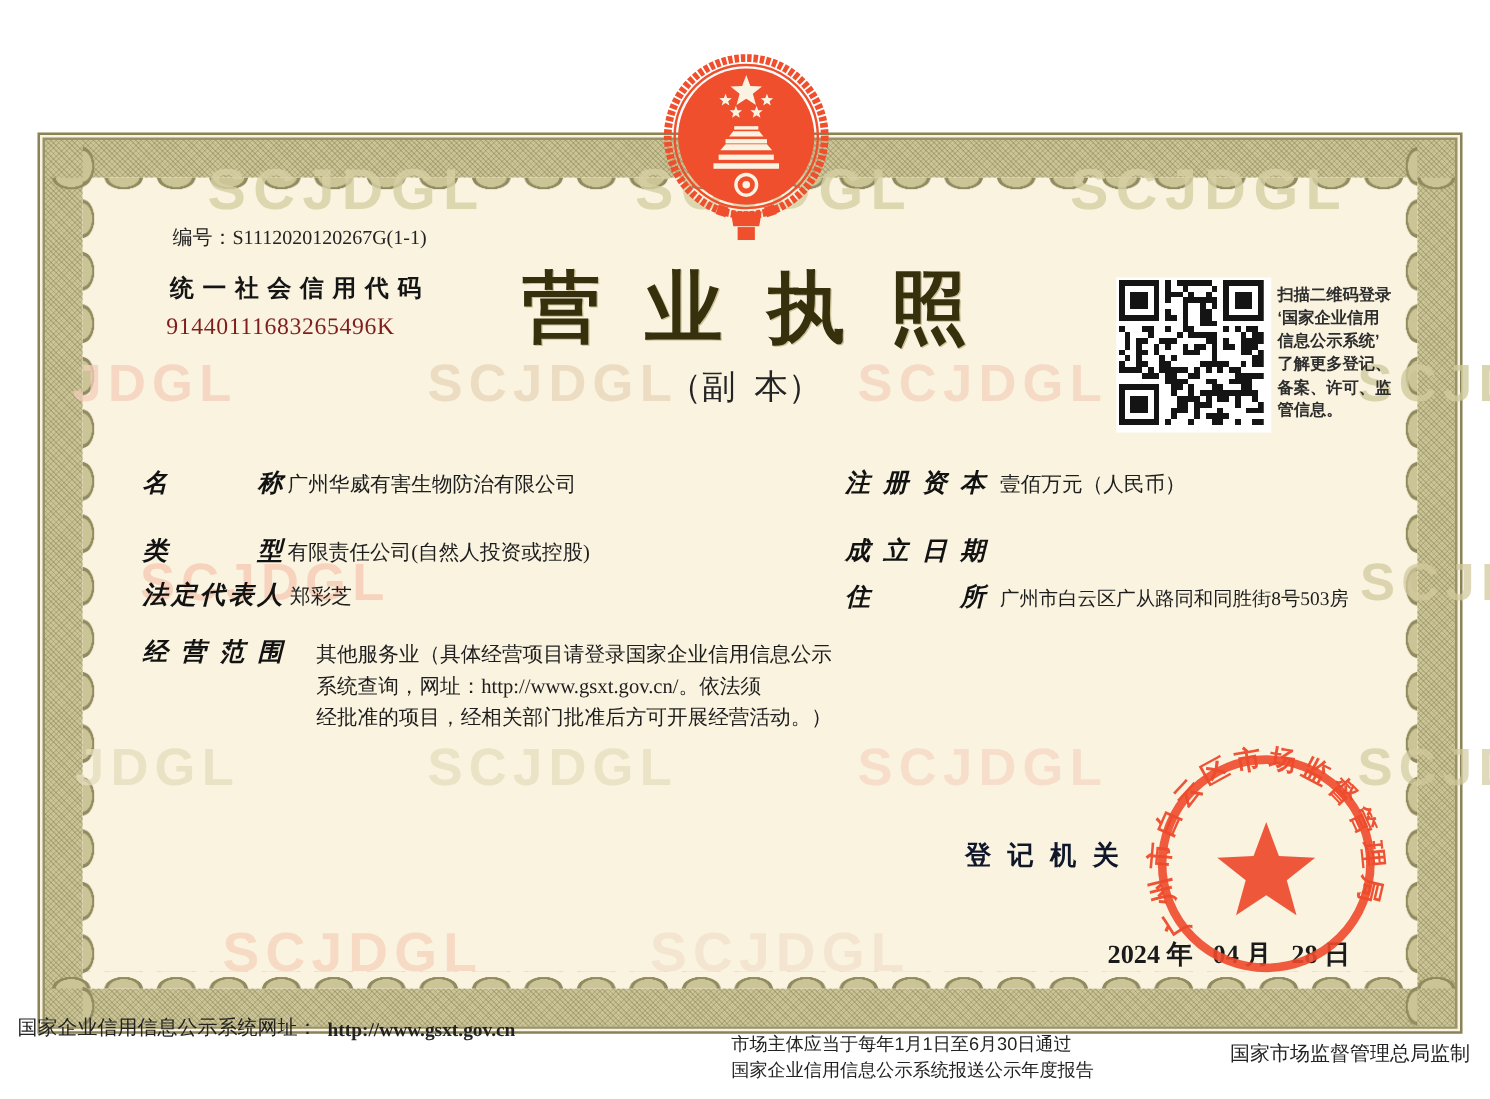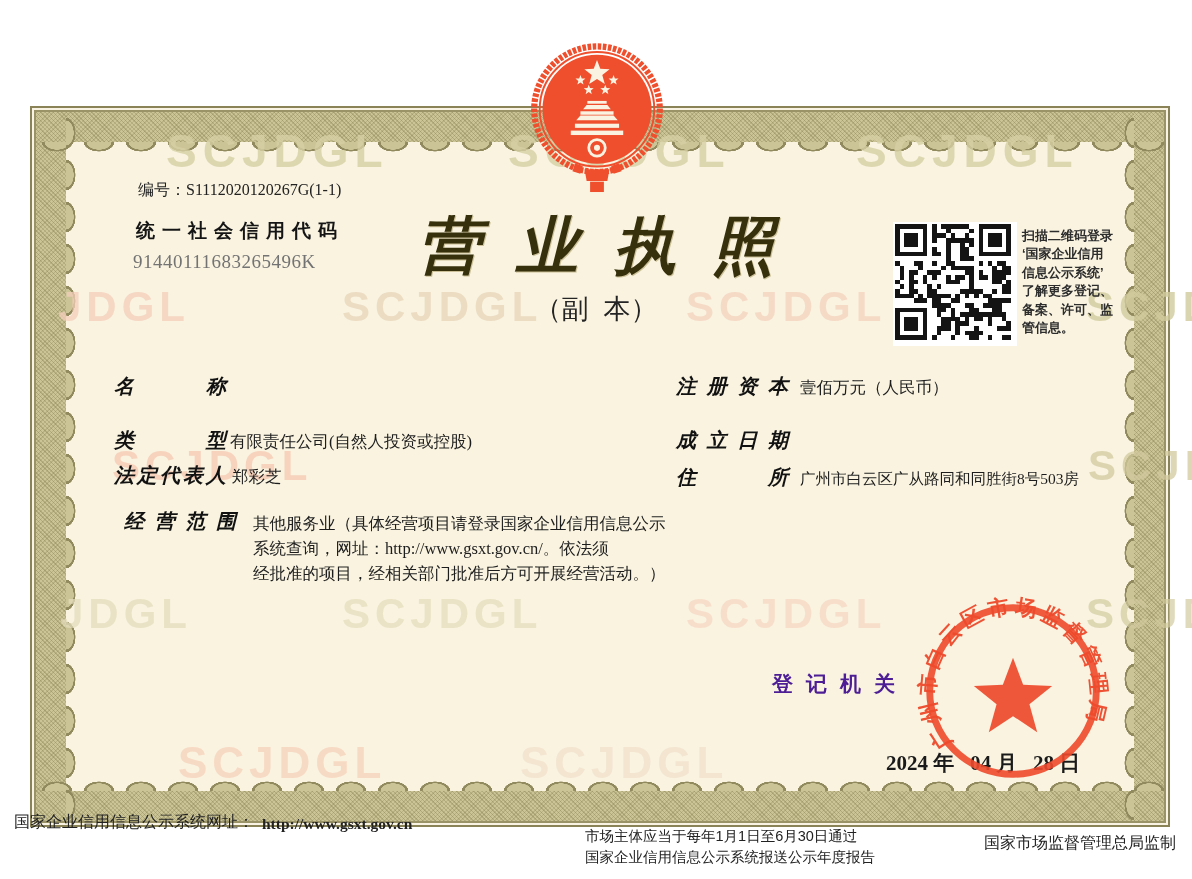--- a/index.html
+++ b/index.html
@@ -51,50 +51,50 @@
   .wm15{left:178px;top:738px;font-size:44px;letter-spacing:5px;color:rgba(246,206,184,.70);}
   .wm16{left:520px;top:738px;font-size:44px;letter-spacing:5px;color:rgba(240,221,200,.65);}
 
   
   #emblem{position:absolute;left:528px;top:40px;z-index:3;}
   .serial{position:absolute;left:138px;top:180px;z-index:4;font-size:16px;
           font-family:"Liberation Serif","DejaVu Serif",serif;color:#222;}
   .credit-label{position:absolute;left:136px;top:218px;z-index:4;font-size:19px;font-weight:bold;
           letter-spacing:7px;color:#151515;}
   .credit-code{position:absolute;left:133px;top:251px;z-index:4;font-size:19px;
-          font-family:"Liberation Serif","DejaVu Serif",serif;color:#737373;letter-spacing:.5px;}
+          font-family:"Liberation Serif","DejaVu Serif",serif;color:#7f1d1d;letter-spacing:.5px;}
   .title{position:absolute;left:0;top:204px;width:1192px;text-align:center;z-index:4;
          font-size:62px;font-weight:900;letter-spacing:36px;padding-left:36px;box-sizing:border-box;
-         color:#37300c;text-shadow:1px 1px 0 rgba(120,100,20,.35);font-style:italic;}
+         color:#37300c;text-shadow:1px 1px 0 rgba(120,100,20,.35);}
   .subtitle{position:absolute;left:0;top:291px;width:1192px;text-align:center;z-index:4;
          font-size:27px;font-weight:normal;color:#242424;white-space:pre;}
 
   
   #qr-box{position:absolute;left:893px;top:222px;width:120px;height:120px;background:#fff;
           padding:2px;z-index:4;}
   #qr-box svg{display:block;width:116px;height:116px;}
   .qr-caption{position:absolute;left:1022px;top:227px;width:132px;z-index:4;
           font-size:13px;line-height:1.42;color:#2d2d2d;white-space:pre-line;font-weight:bold;}
 
   
   .flabel{position:absolute;z-index:5;font-size:20px;font-weight:bold;color:#121212;
           width:112px;text-align:justify;text-align-last:justify;font-style:italic;}
   .fvalue{position:absolute;z-index:5;font-size:16.5px;color:#1d1d1d;
           font-family:"Liberation Serif","DejaVu Serif",serif;}
   .lbl-name{left:114px;top:373px;}   .val-name{left:230px;top:377px;width:440px;}
   .lbl-type{left:114px;top:427px;}   .val-type{left:230px;top:431px;width:440px;}
   .lbl-rep{left:114px;top:462px;}    .val-rep{left:232px;top:466px;width:440px;}
-  .lbl-scope{left:124px;top:508px;}  .val-scope{left:230px;top:511px;width:452px;line-height:1.52;white-space:pre-line;margin-left:23px;}
+  .lbl-scope{left:114px;top:508px;}  .val-scope{left:230px;top:511px;width:452px;line-height:1.52;white-space:pre-line;margin-left:23px;}
   .lbl-capital{left:676px;top:373px;}.val-capital{left:800px;top:377px;width:330px;font-family:Liberation Serif, serif;}
   .lbl-estab{left:676px;top:427px;}  .val-estab{left:800px;top:431px;width:330px;}
   .lbl-addr{left:676px;top:464px;}   .val-addr{left:800px;top:469px;width:340px;font-size:15.5px;}
 
   
   .authority{position:absolute;left:772px;top:670px;z-index:5;font-size:21px;font-weight:bold;
-             letter-spacing:13px;color:#4c1d95;}
+             letter-spacing:13px;color:#0f172a;}
   #seal{position:absolute;left:915px;top:593px;z-index:6;}
   .issue-date{position:absolute;left:886px;top:749px;z-index:5;font-size:21px;color:#1a1a1a;
              font-family:"Liberation Serif","DejaVu Serif",serif;white-space:pre;font-weight:bold;}
 
   
   .footer-left{position:absolute;left:14px;top:812px;z-index:4;font-size:16px;color:#222;text-align:right;}
   .footer-left .url{font-family:"Liberation Serif","DejaVu Serif",serif;font-weight:bold;
              margin-left:8px;position:relative;top:2px;font-size:15.5px;}
   .footer-center{position:absolute;left:585px;top:826px;z-index:4;font-size:14.5px;line-height:1.42;color:#222;}
   .footer-right{position:absolute;left:984px;top:833px;z-index:4;font-size:16px;color:#222;}
@@ -393,20 +393,21 @@
       </svg>
   </div>
   <div class="qr-caption">扫描二维码登录
 ‘国家企业信用
 信息公示系统’
 了解更多登记、
 备案、许可、监
 管信息。</div>
 
   <div class="flabel lbl-name">名称</div>
+  <div class="fvalue val-name">广州华威有害生物防治有限公司</div>
   <div class="flabel lbl-type">类型</div>
   <div class="fvalue val-type">有限责任公司(自然人投资或控股)</div>
   <div class="flabel lbl-rep">法定代表人</div>
   <div class="fvalue val-rep">郑彩芝</div>
   <div class="flabel lbl-scope">经营范围</div>
   <div class="fvalue val-scope">其他服务业（具体经营项目请登录国家企业信用信息公示
 系统查询，网址：http://www.gsxt.gov.cn/。依法须
 经批准的项目，经相关部门批准后方可开展经营活动。）</div>
 
   <div class="flabel lbl-capital">注册资本</div>

